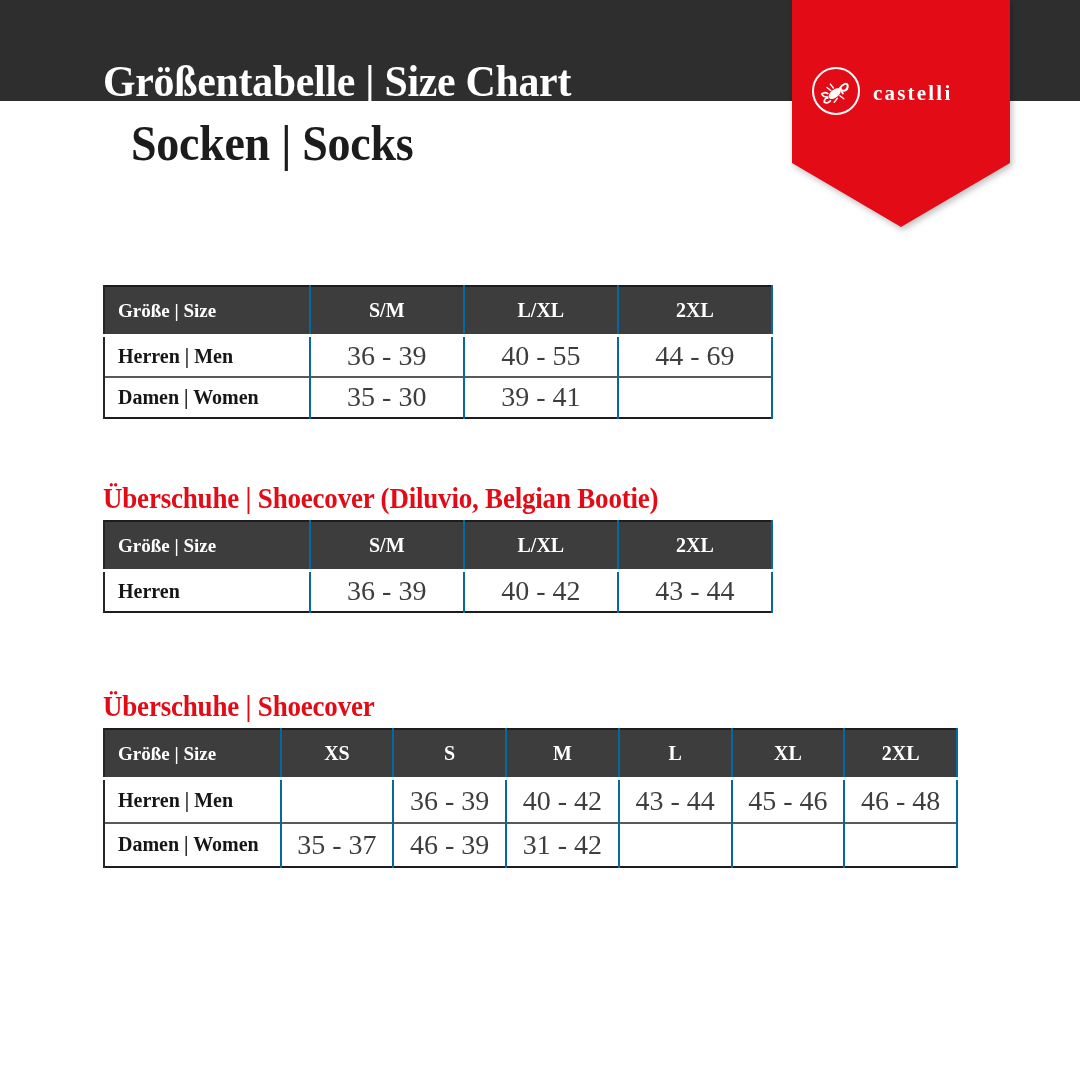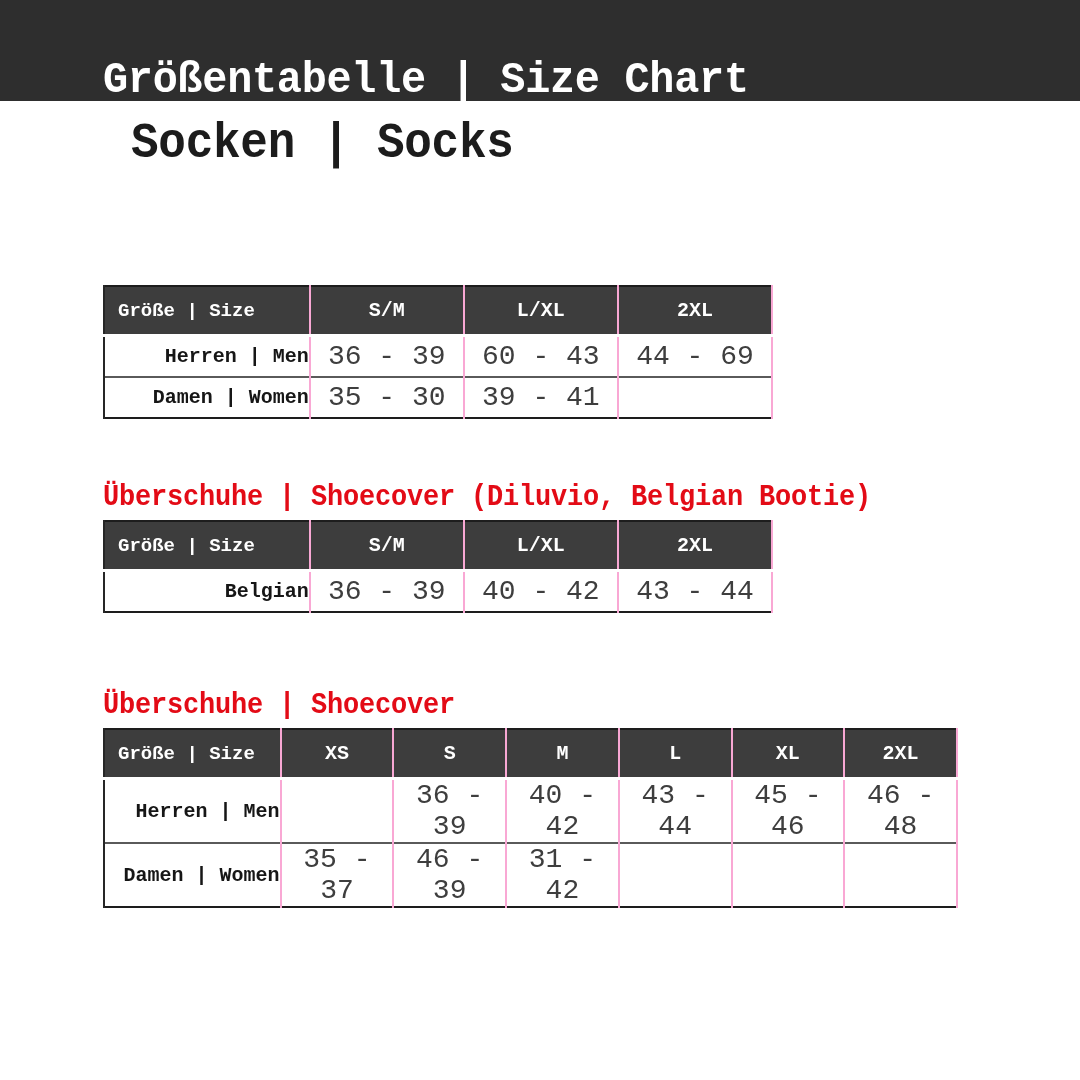--- a/index.html
+++ b/index.html
@@ -2,21 +2,21 @@
 <html style="--bar: #2e2e2e; --thead: #3d3d3d; --accent: #e30b16; --valtext: #3e3e3e;"><head>
 <meta charset="utf-8">
 <style>
   html, body { margin: 0; padding: 0; background: #ffffff; }
   .canvas {
     position: relative;
     width: 1080px;
     height: 1080px;
     background: #ffffff;
     overflow: hidden;
-    font-family: Liberation Mono, monospace;
+    font-family: Liberation Serif, serif;
   }
 
   
   .topbar {
     position: absolute;
     left: 0; top: 0;
     width: 1080px; height: 101px;
     background: var(--bar, #2e2e2e);
   }
   .title {
@@ -96,21 +96,21 @@
     border: 2px solid #1d1d1d;
     background: #ffffff;
   }
   .tbl col.c0 { width: 30.8%; }
   .tbl col.cs { width: 23.0667%; }
   .tbl-3 col.c0 { width: 20.7%; }
   .tbl-3 col.cs { width: 13.2167%; }
 
   .tbl th, .tbl td {
     border-left: 2px solid #262626;
-    border-right: 2px solid #f9a8d4;
+    border-right: 2px solid #0369a1;
     padding: 0;
     overflow: hidden;
   }
   .tbl thead th {
     background: var(--thead, #3d3d3d);
     color: #ffffff;
     font-size: 20px;
     font-weight: 700;
     height: 47px;
     text-align: center;
@@ -118,21 +118,21 @@
     letter-spacing: 0;
   }
   .tbl thead th.lbl {
     text-align: left;
     padding-left: 13px;
     font-size: 19px;
   }
   .tbl tbody tr { height: 41px; }
   .tbl-3 tbody tr { height: 44px; }
   .tbl tbody th {
-    text-align: right;
+    text-align: left;
     padding-left: 13px;
     font-weight: 700;
     font-size: 20px;
     color: #161616;
   }
   .tbl tbody td {
     text-align: center;
     font-weight: 400;
     font-size: 28px;
     color: var(--valtext, #3e3e3e);
@@ -144,20 +144,45 @@
 <body>
 
 <div class="canvas">
 
   <div class="topbar" style="background: rgb(46, 46, 46);"></div>
 
   <div class="title">Größentabelle | Size Chart</div>
 
   <div class="subtitle">Socken | Socks</div>
 
+  <div class="ribbon-wrap">
+    <div class="ribbon" style="background: rgb(227, 11, 22);">
+      <div class="logo-circle">
+        <svg viewBox="0 0 44 44" aria-hidden="true">
+          <g fill="none" stroke="#ffffff" stroke-linecap="round">
+
+            <path d="M12 29 q -5 0 -6.5 -3.5 q 3.5 -3 7 -0.5" stroke-width="2"></path>
+            <path d="M15.5 33.5 q -3.5 3.5 -7 1.5 q -0.5 -4.5 4 -5" stroke-width="2"></path>
+
+            <path d="M16 21.5 l -4.5 -3.5" stroke-width="1.6"></path>
+            <path d="M19 18.5 l -3.5 -4.5" stroke-width="1.6"></path>
+            <path d="M23.5 30.5 l -3.5 4.5" stroke-width="1.6"></path>
+            <path d="M26.5 27.5 l 4.5 3.5" stroke-width="1.6"></path>
+
+            <path d="M26 19.5 C 29.5 13.5, 36 11, 35.5 17 C 35.2 21.5, 30 23, 27.5 20.5" stroke-width="2.4"></path>
+            <path d="M28.5 22.5 l 1.5 2.5" stroke-width="2"></path>
+          </g>
+
+          <ellipse cx="20.5" cy="25" rx="8.2" ry="4.6" fill="#ffffff" transform="rotate(-38 20.5 25)"></ellipse>
+          <circle cx="27" cy="19.5" r="1.6" fill="#ffffff"></circle>
+        </svg>
+      </div>
+      <div class="wordmark">castelli</div>
+    </div>
+  </div>
 
   <div class="tbl tbl-1">
       <table>
         <colgroup>
           <col class="c0">
           <col class="cs">
           <col class="cs">
           <col class="cs">
         </colgroup>
         <thead>
@@ -165,21 +190,21 @@
             <th class="lbl">Größe | Size</th>
             <th>S/M</th>
             <th>L/XL</th>
             <th>2XL</th>
           </tr>
         </thead>
         <tbody>
           <tr>
             <th>Herren | Men</th>
             <td>36 - 39</td>
-            <td>60 - 43</td>
+            <td>40 - 55</td>
             <td>44 - 69</td>
           </tr>
           <tr>
             <th>Damen | Women</th>
             <td>35 - 30</td>
             <td>39 - 41</td>
             <td></td>
           </tr>
         </tbody>
       </table>
@@ -197,21 +222,21 @@
         <thead>
           <tr>
             <th class="lbl">Größe | Size</th>
             <th>S/M</th>
             <th>L/XL</th>
             <th>2XL</th>
           </tr>
         </thead>
         <tbody>
           <tr>
-            <th>Belgian</th>
+            <th>Herren</th>
             <td>36 - 39</td>
             <td>40 - 42</td>
             <td>43 - 44</td>
           </tr>
         </tbody>
       </table>
     </div>
 
   <div class="red-heading h3pos">Überschuhe | Shoecover</div>
   <div class="tbl tbl-3">

